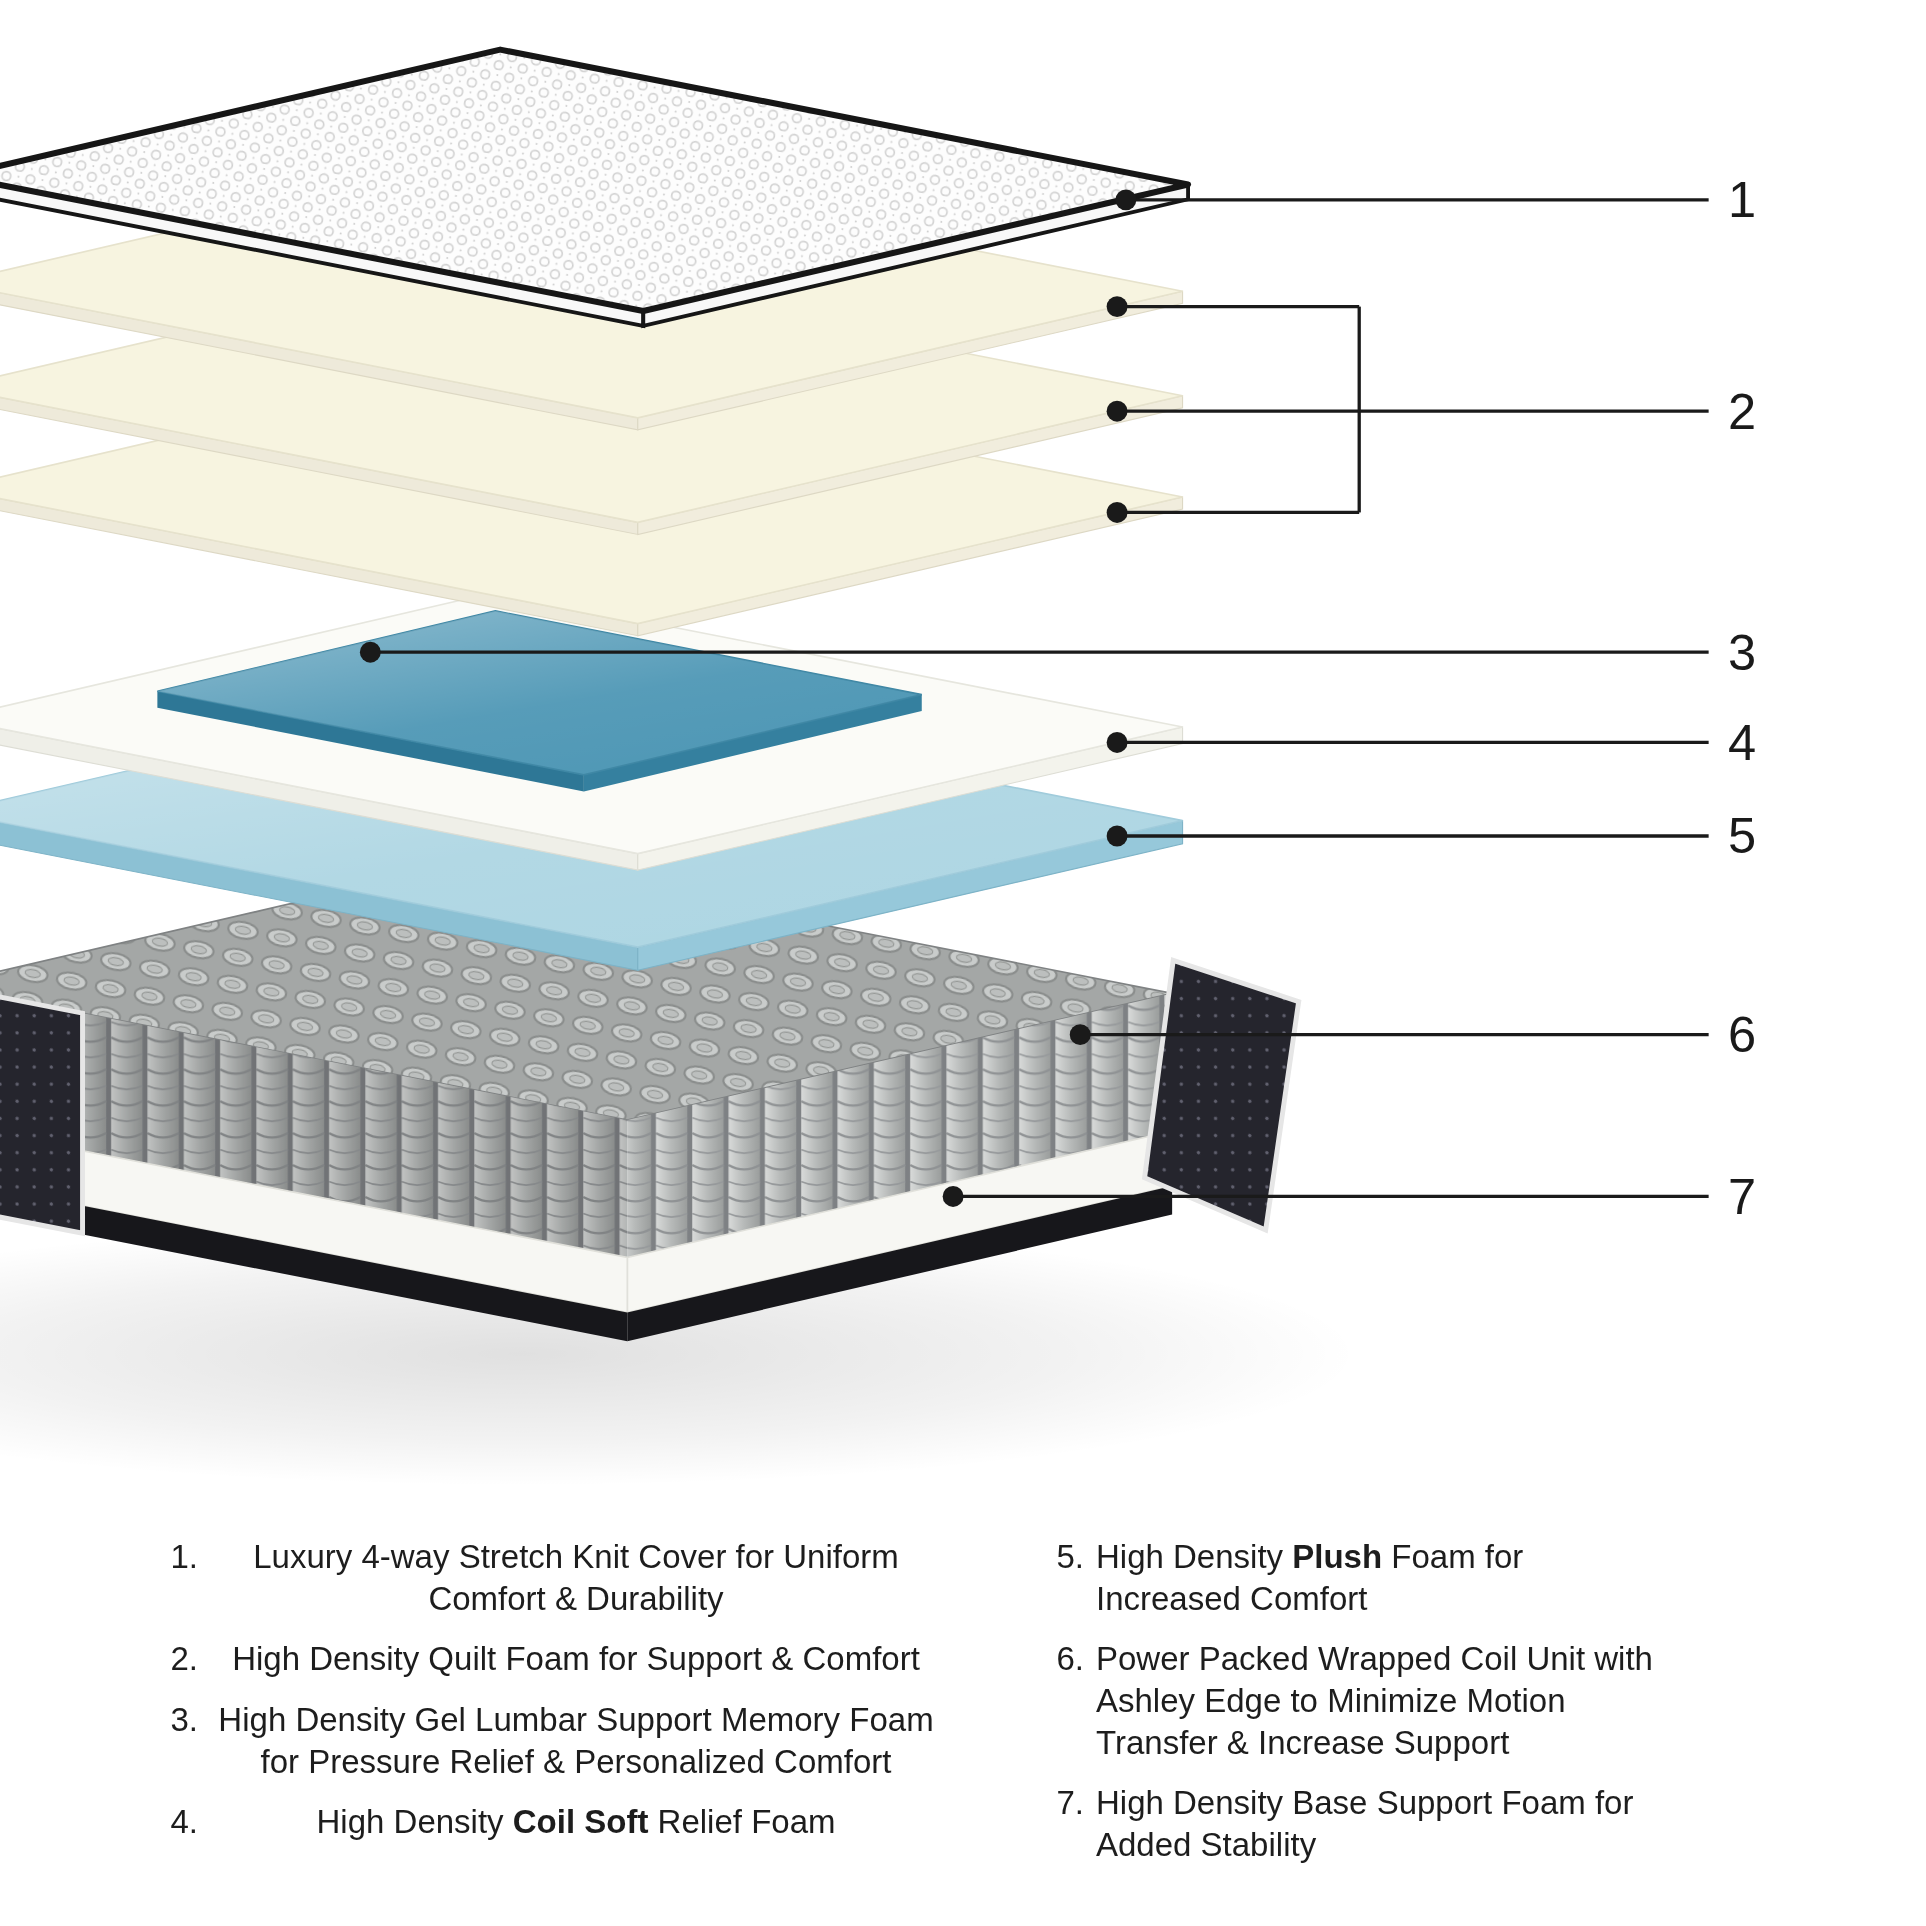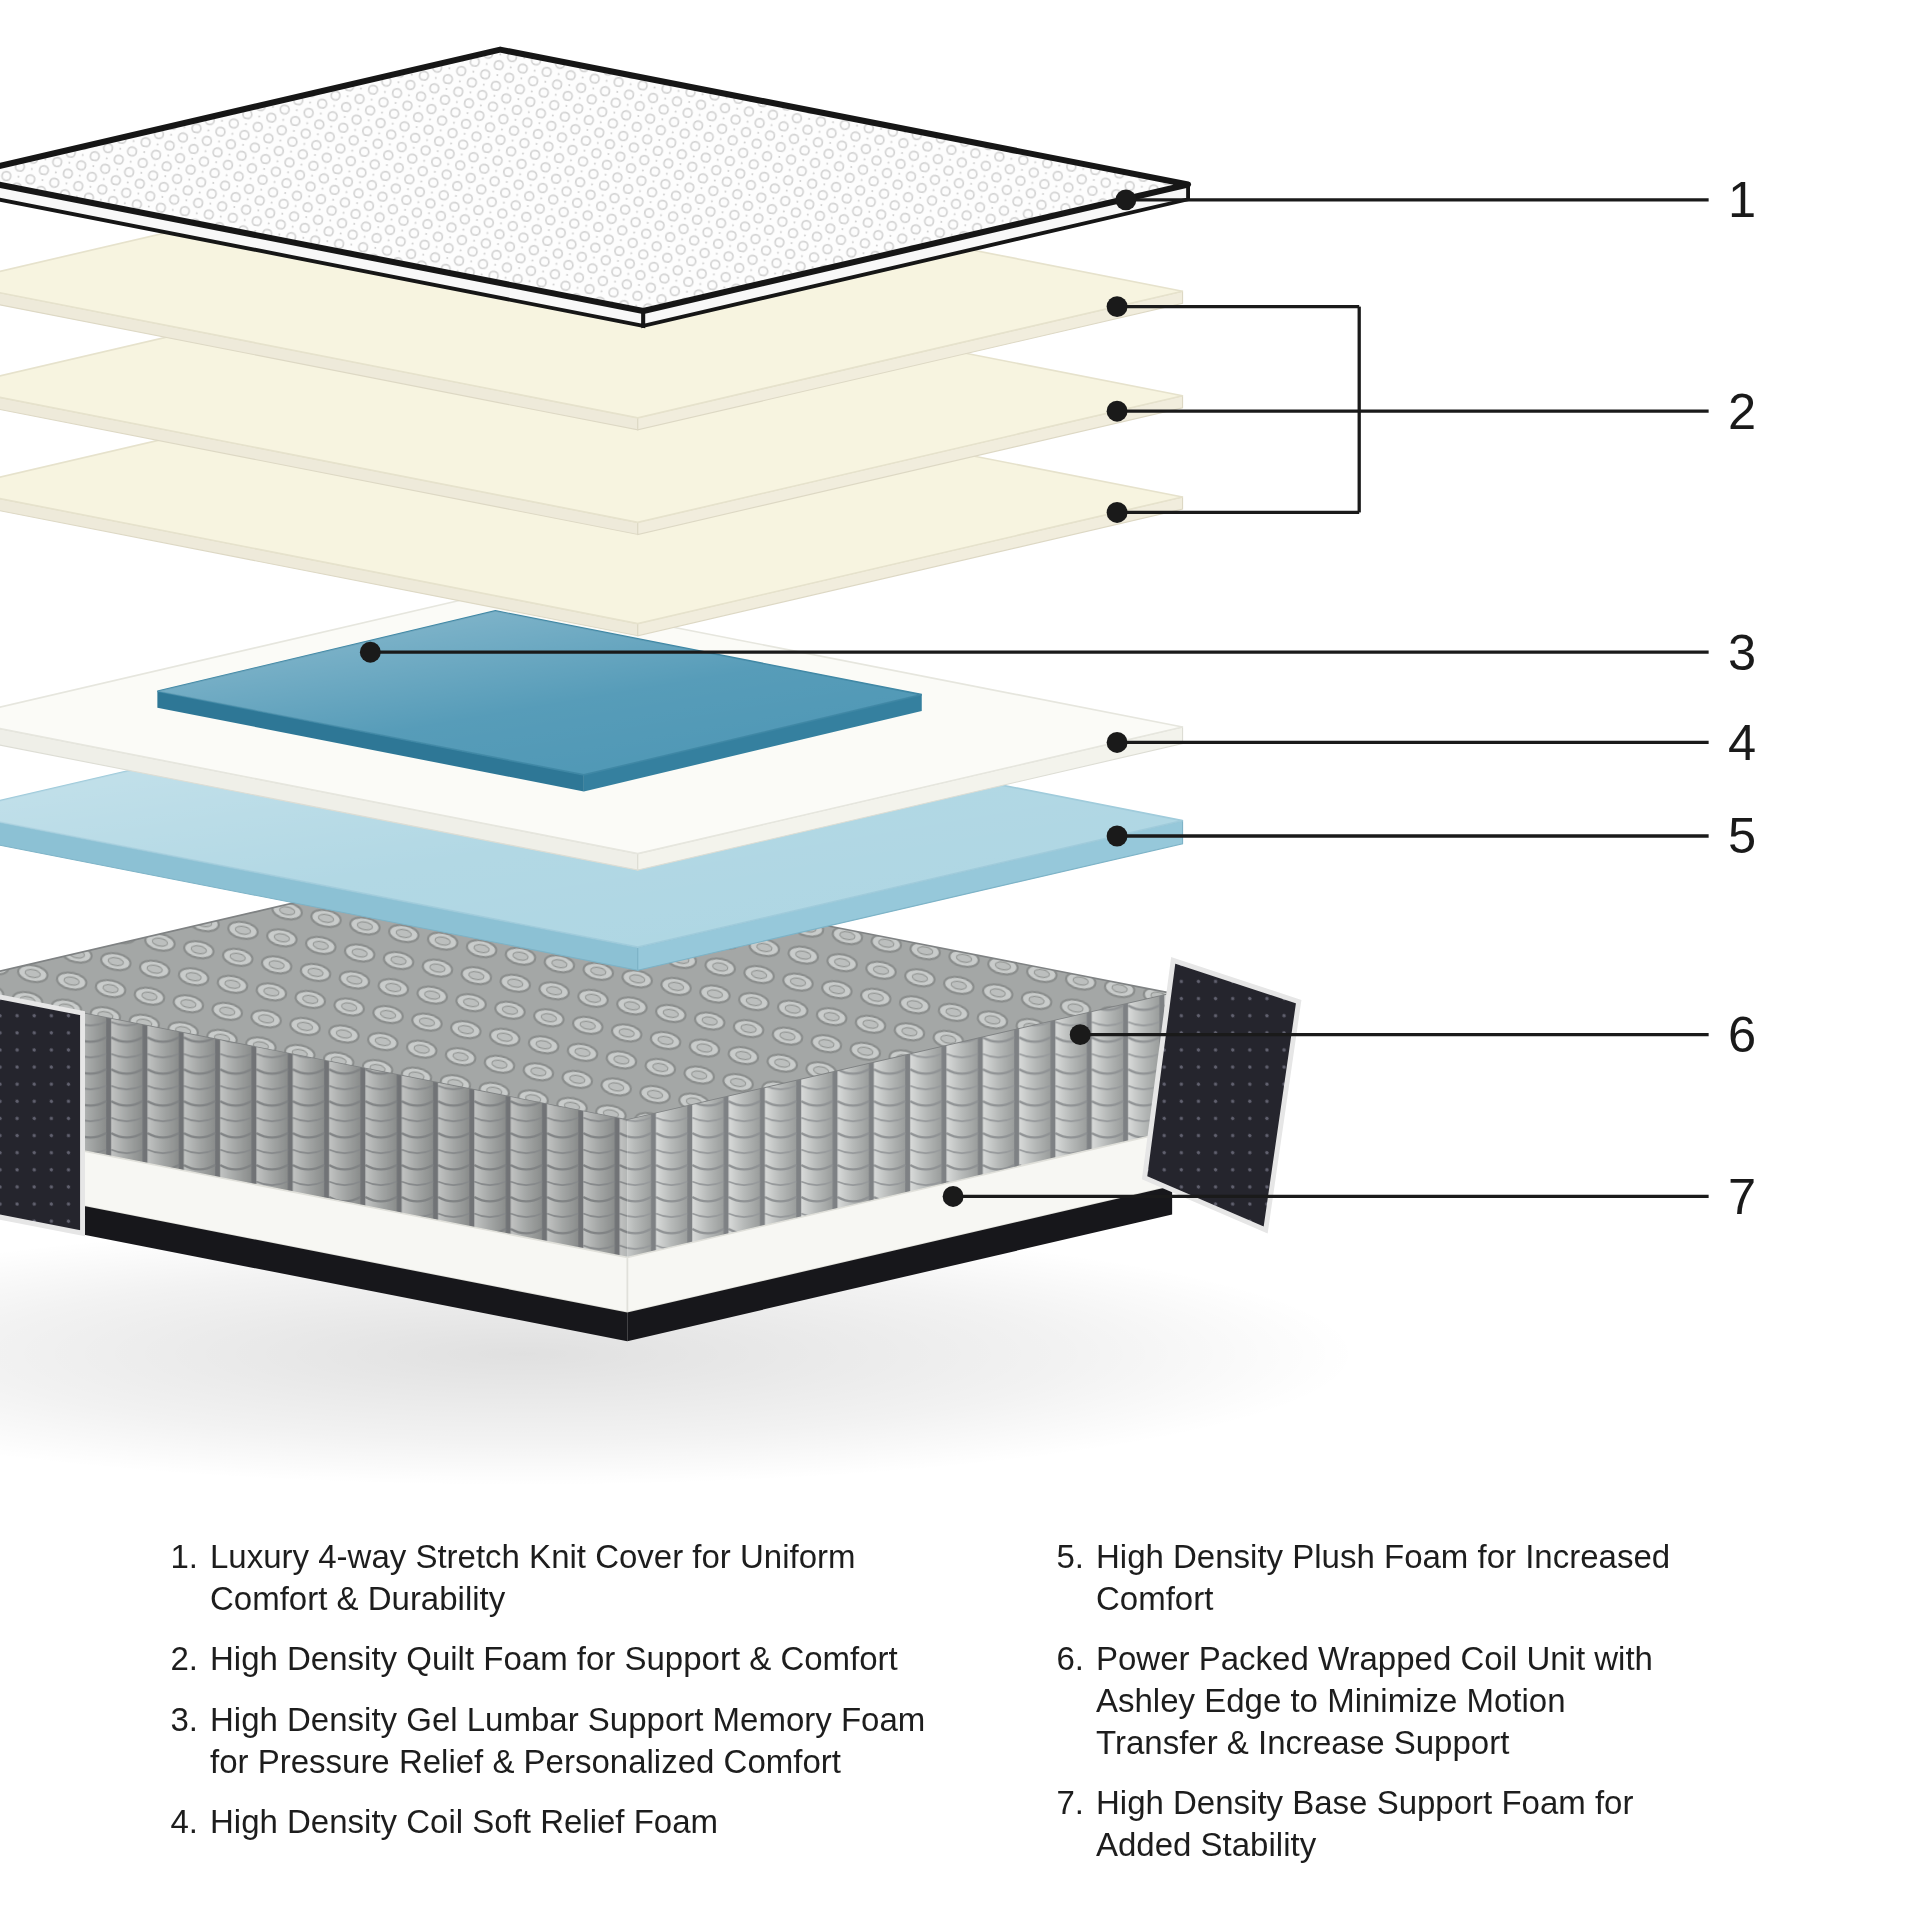--- a/index.html
+++ b/index.html
@@ -15,23 +15,23 @@
   .legend{position:absolute;left:0;top:1486px;width:1926px;height:440px;}
   .legend-col{position:absolute;display:flex;flex-direction:column;gap:18.7px;}
   .legend-col.left{left:151px;top:50px;width:792px;}
   .legend-col.right{left:1037px;top:50px;width:638px;}
   .legend-item{
     display:grid;grid-template-columns:47px 1fr;column-gap:12px;
     font-size:33px;line-height:1.267;color:#1d1d1d;
   }
   .legend-item .num{text-align:right;}
   .legend-item .txt{display:block;}
-  .legend-col.left .txt{max-width:732px;}
+  .legend-col.left .txt{max-width:732px;text-align:center;}
   .legend-col.right .txt{max-width:575px;}
-  .legend-item b{font-weight:400;}
+  .legend-item b{font-weight:700;}
   text.callout-num{
     font-family:"Liberation Sans", sans-serif;
     font-size:92px;fill:#1a1a1a;font-weight:400;
   }
   .callout-line{stroke:#1a1a1a;stroke-width:6;fill:none;}
 </style>
 </head>
 <body>
 
 <div class="page">

